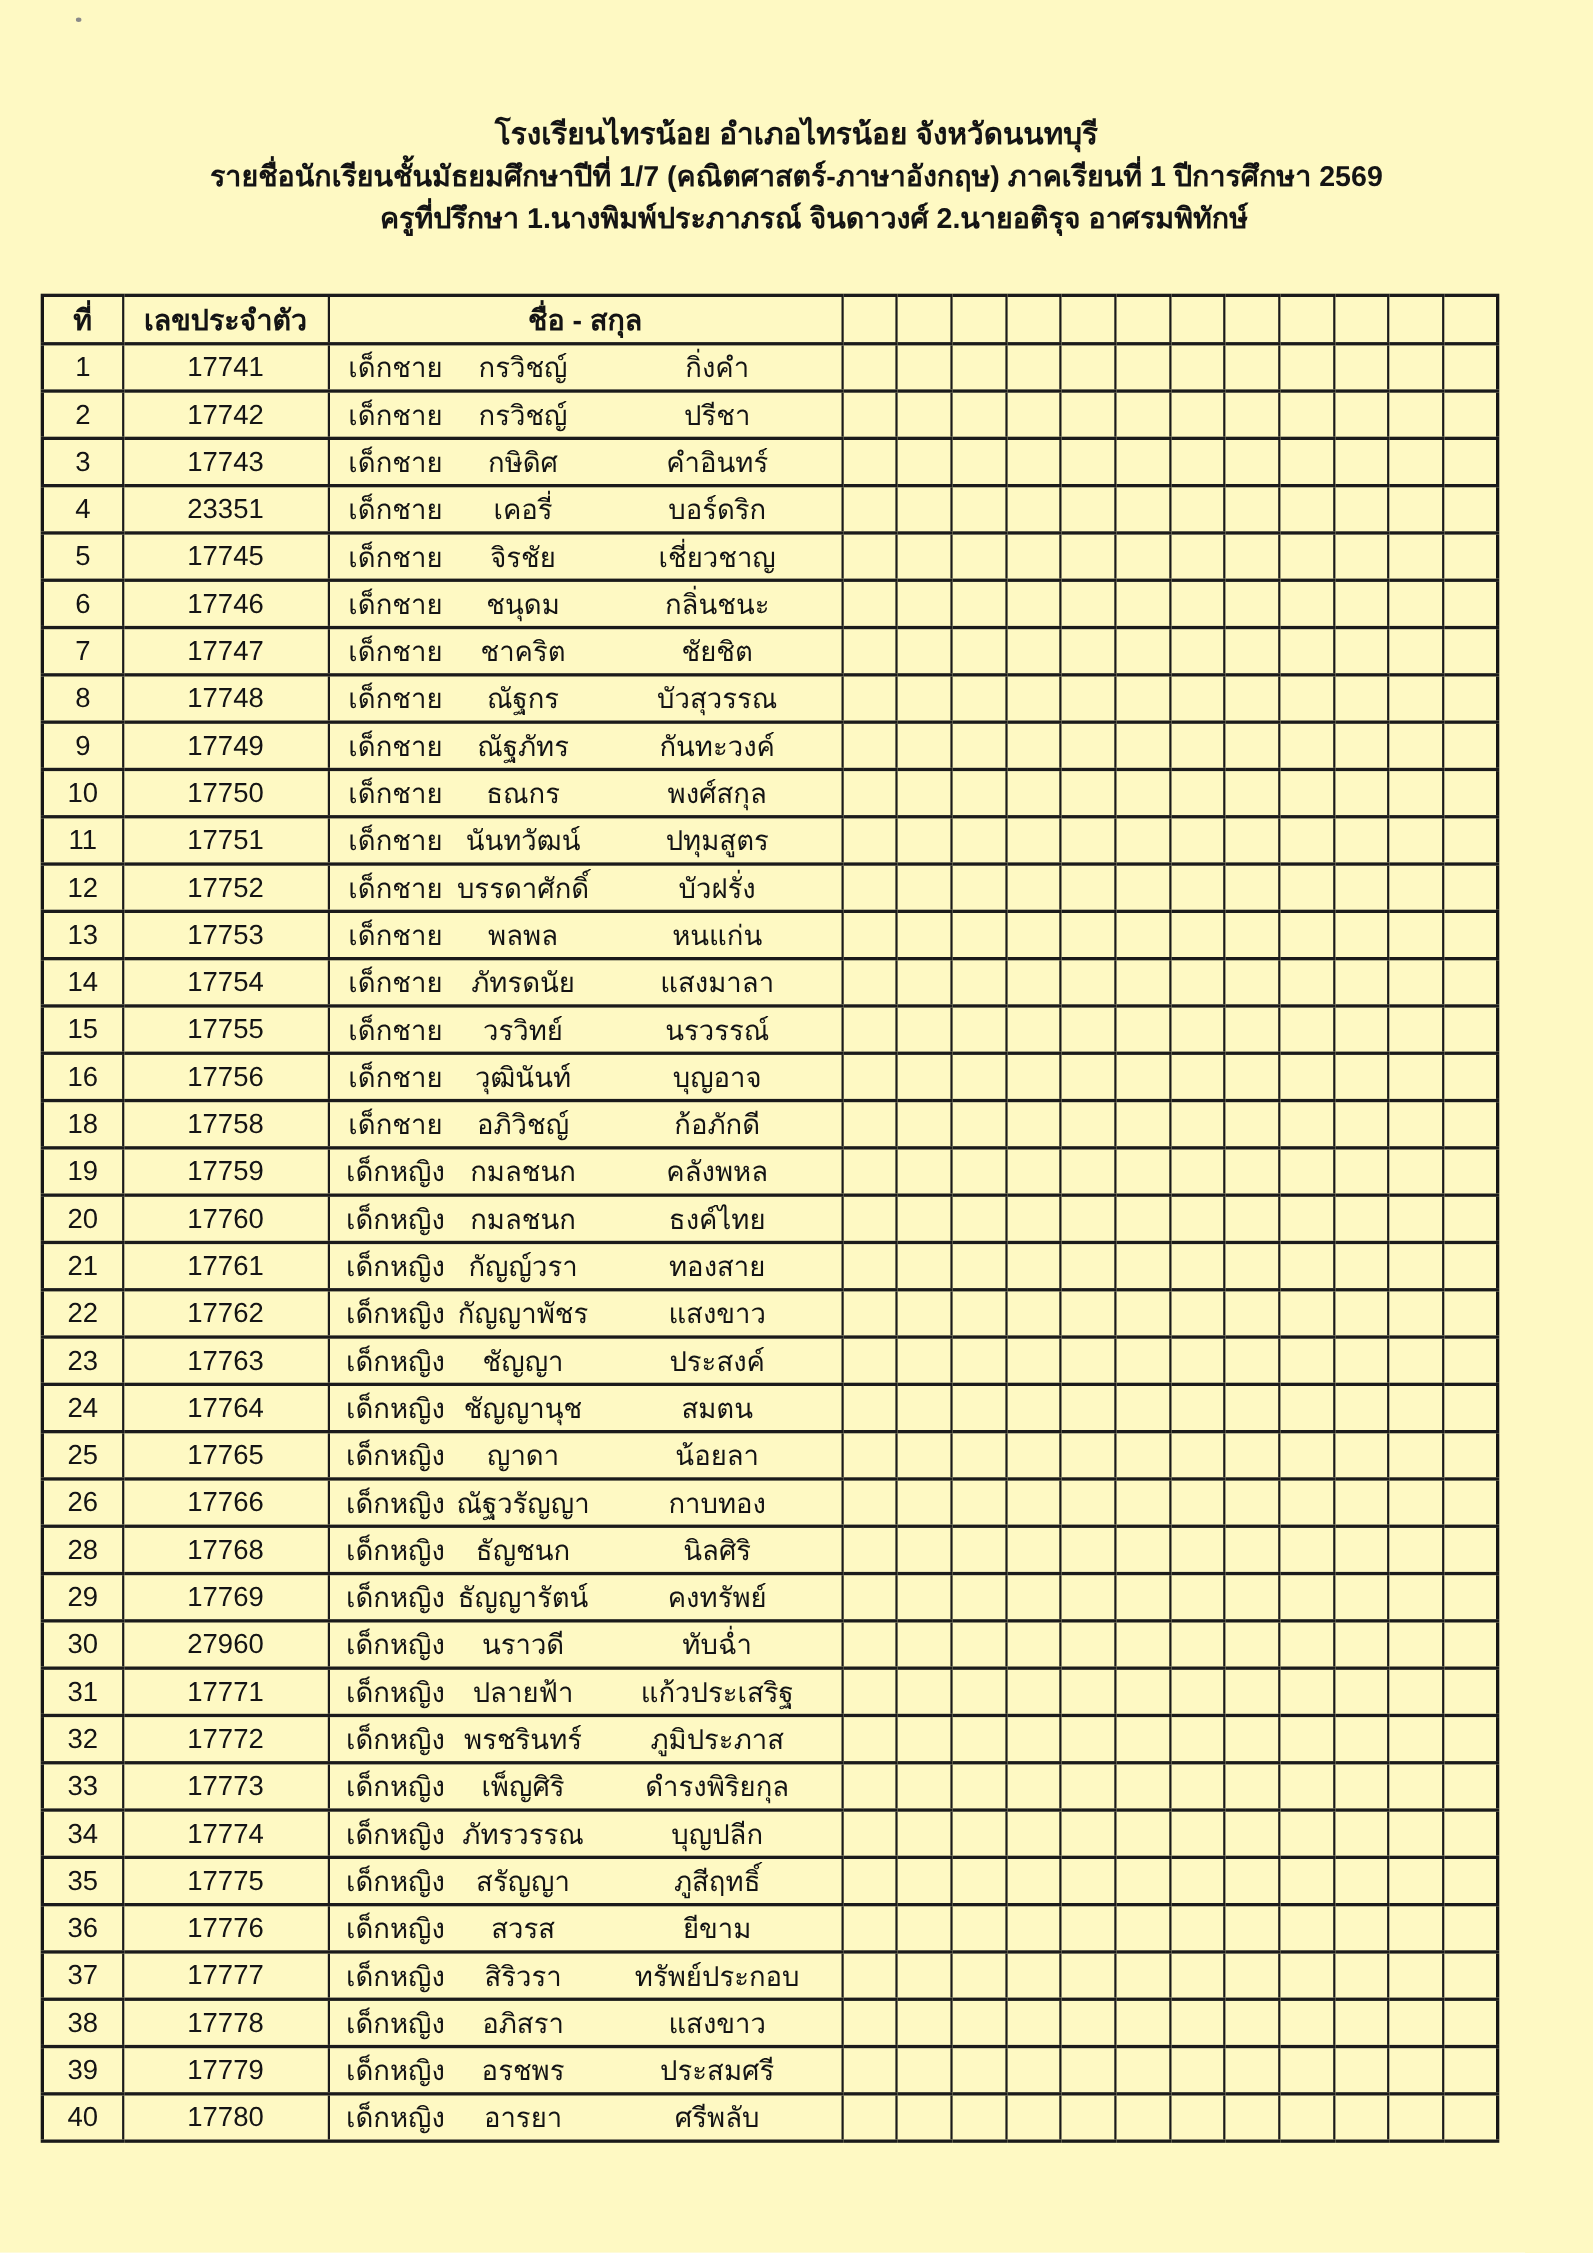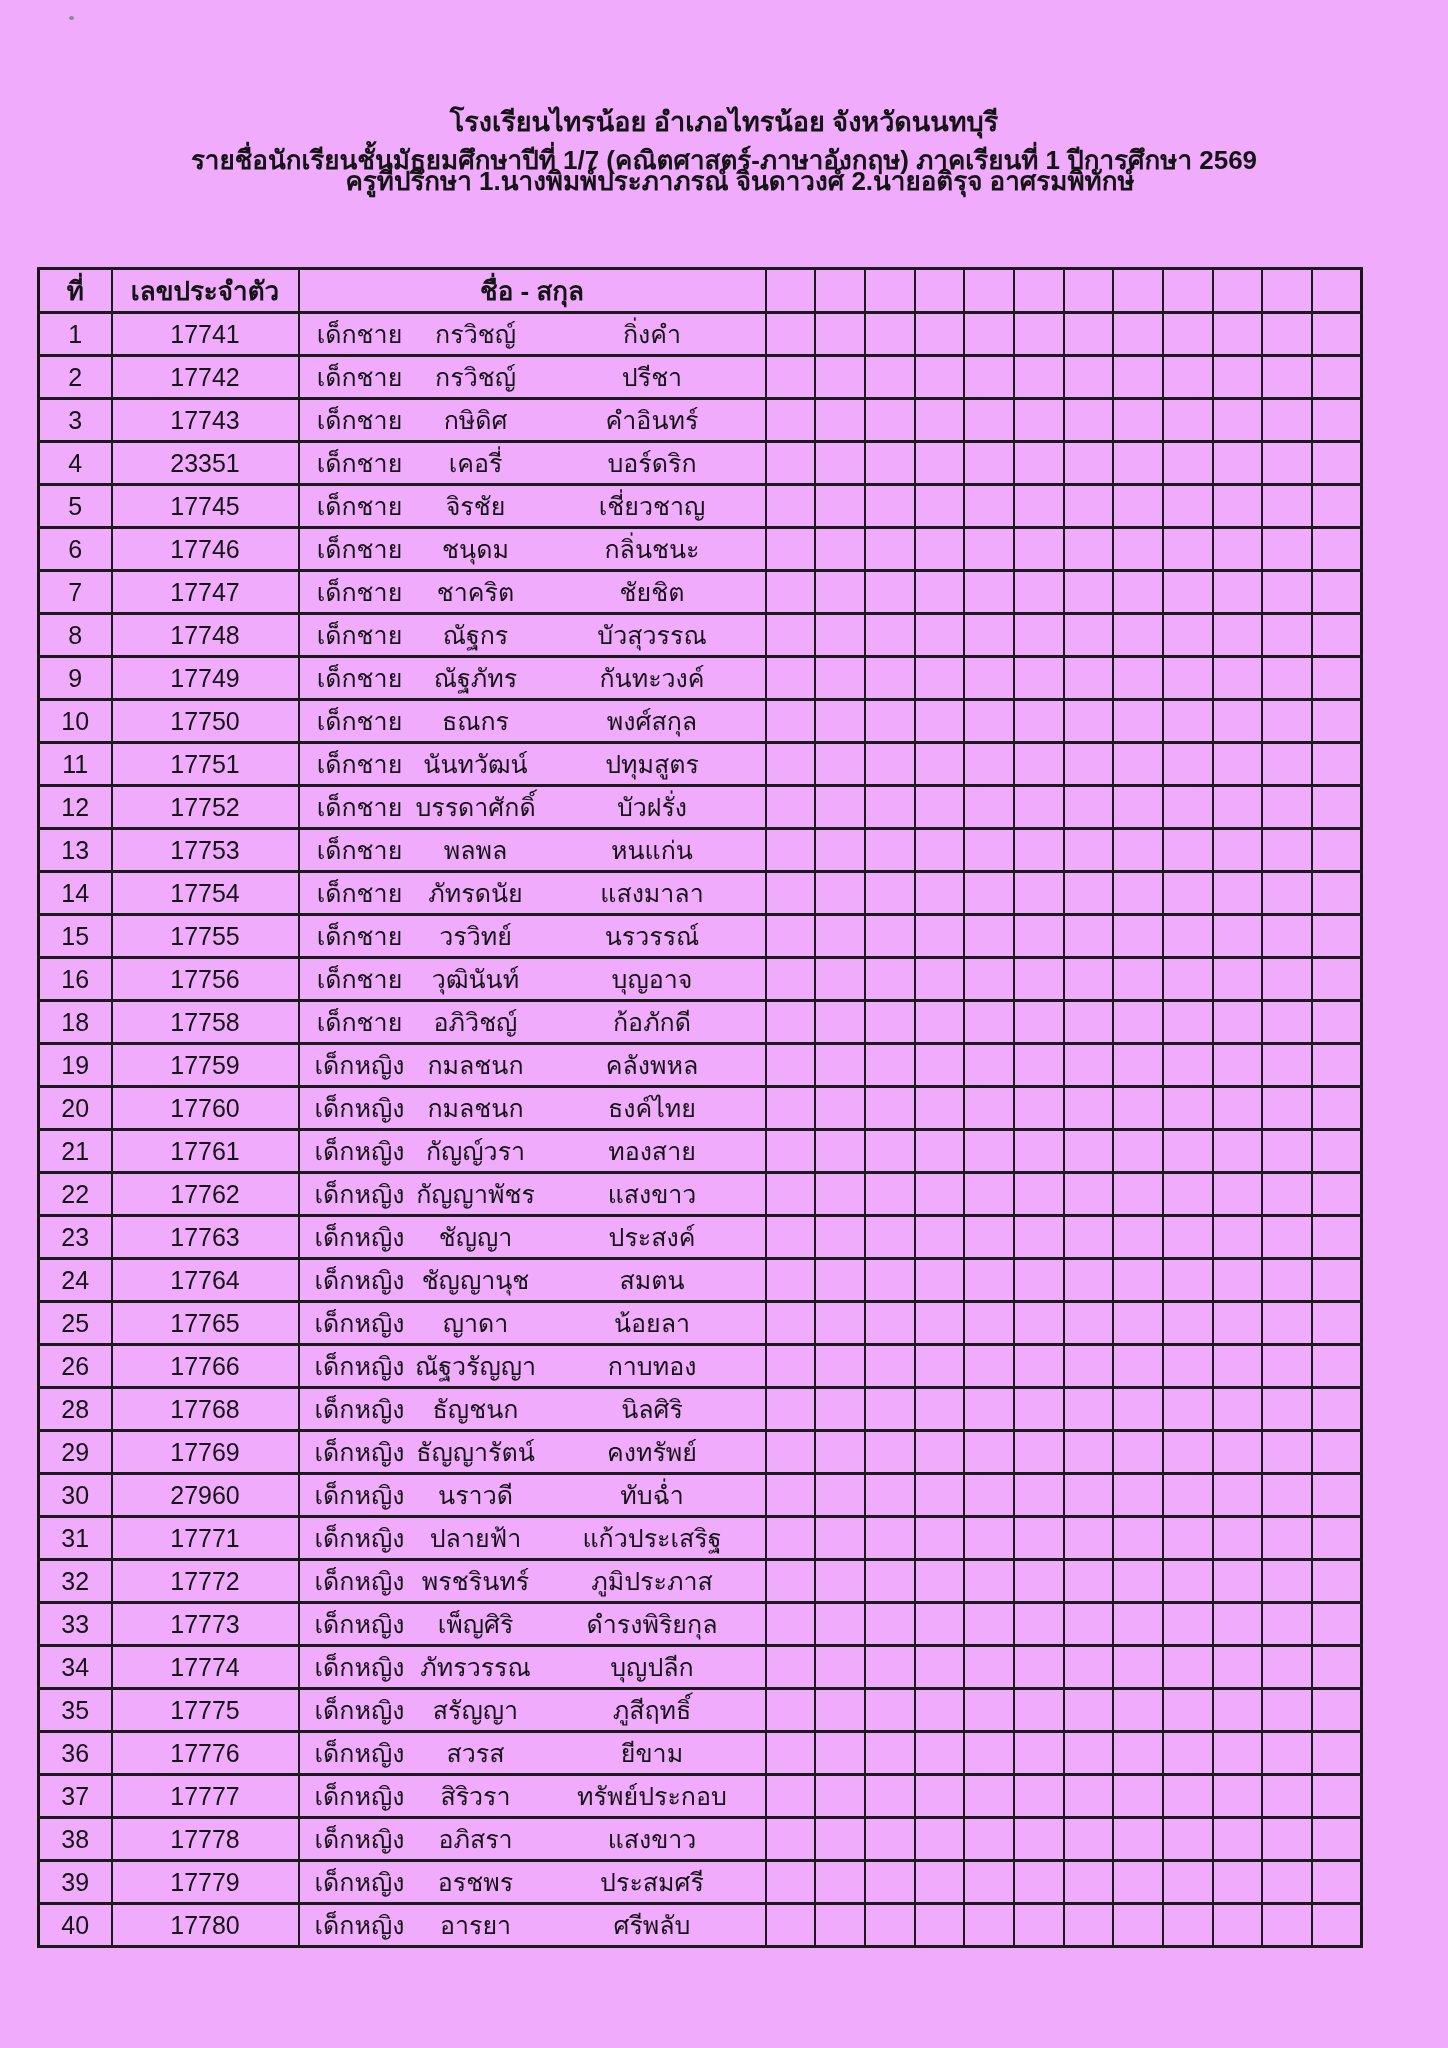--- a/index.html
+++ b/index.html
@@ -4,21 +4,21 @@
 <style>
   html, body {
     margin: 0;
     padding: 0;
     background: #ffffff;
   }
   .page {
     position: relative;
     width: 1448px;
     height: 2048px;
-    background: #f0abfc;
+    background: #fef9c3;
     color: #141414;
     font-family: "Liberation Sans", sans-serif;
     overflow: hidden;
   }
   .speck {
     position: absolute;
     left: 69px;
     top: 16px;
     width: 5px;
     height: 4px;
@@ -28,21 +28,21 @@
   .doc-header {
     position: absolute;
     left: 0;
     right: 0;
     text-align: center;
     font-weight: 700;
     white-space: nowrap;
   }
   .doc-header.line1 { top: 100px; font-size: 27px; }
   .doc-header.line2 { top: 139px; font-size: 26px; }
-  .doc-header.line3 { top: 160px; font-size: 26px; margin-left: 32px; }
+  .doc-header.line3 { top: 177px; font-size: 26px; margin-left: 32px; }
 
   table.roster {
     position: absolute;
     left: 37px;
     top: 267px;
     width: 1323px;
     border-collapse: collapse;
     table-layout: fixed;
     border: 3px solid #171717;
   }

